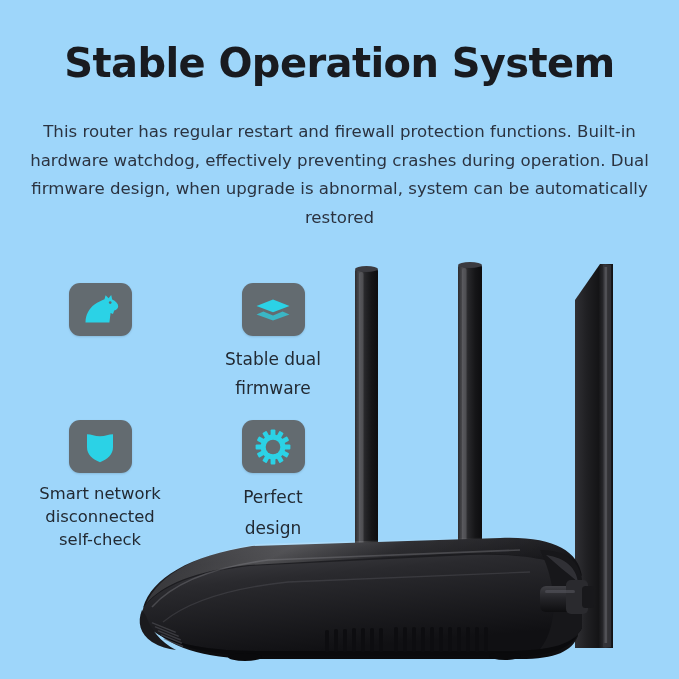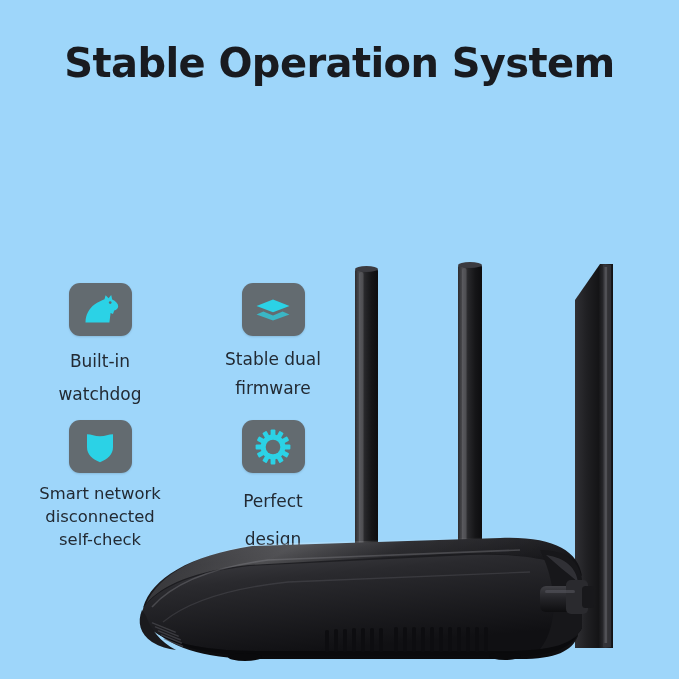--- a/index.html
+++ b/index.html
@@ -84,58 +84,57 @@
   }
   .f-label {
     margin-top: 9px;
     font-family: "DejaVu Sans", sans-serif;
     font-size: 17px;
     line-height: 25px;
     color: #222a33;
     white-space: pre-line;
   }
   .f-c .f-label { line-height: 23px; font-size: 16.4px; }
-  .f-d .f-label { line-height: 38px; }
+  .f-d .f-label { line-height: 31px; }
   .f-b .f-label { line-height: 29px; }
   .f-a .f-label { line-height: 33px; }
 
   
   #router {
     position: absolute;
     left: 0;
     top: 250px;
     width: 679px;
     height: 429px;
   }
 </style>
 </head>
 <body>
 
 <div id="page">
 
   <div id="headline">Stable Operation System</div>
 
+  <div id="subcopy">This router has regular restart and firewall protection functions. Built-in hardware watchdog, effectively preventing crashes during operation. Dual firmware design, when upgrade is abnormal, system can be automatically restored</div>
 
   <div id="features">
 
     <div class="feature f-a">
       <div class="tile">
         <div class="tile-inner">
           <svg width="40" height="34" viewBox="0 0 40 34">
             <path d="M5.5 29.5 C5.5 22 9 15.5 14.5 11.5 C18 9 21.5 7.5 24.5 6.2
                      L25.6 2.2 L28.6 5.3 L31.2 2.0 L32.2 6.4
                      C35.6 8.0 38.2 10.4 38.2 13.2
                      C38.2 15.6 36.4 17.0 34.2 17.6
                      L33.0 21.0 L30.6 19.9 L29.4 29.5 Z" fill="#2bd2e6"></path>
             <circle cx="30.2" cy="9.6" r="1.35" fill="#636b70"></circle>
           </svg>
         </div>
       </div>
-      <div class="f-label">Built-in
-watchdog</div>
     </div>
 
     <div class="feature f-b">
       <div class="tile">
         <div class="tile-inner">
           <svg width="40" height="32" viewBox="0 0 40 32">
             <path d="M20 18.2 L3.5 12.0 L20 5.4 L36.5 12.0 Z" fill="#2bd2e6"></path>
             <path d="M20 26.6 L3.5 20.4 L10.4 17.6 L20 21.4 L29.6 17.6 L36.5 20.4 Z" fill="#2bd2e6" opacity="0.72"></path>
           </svg>
         </div>

